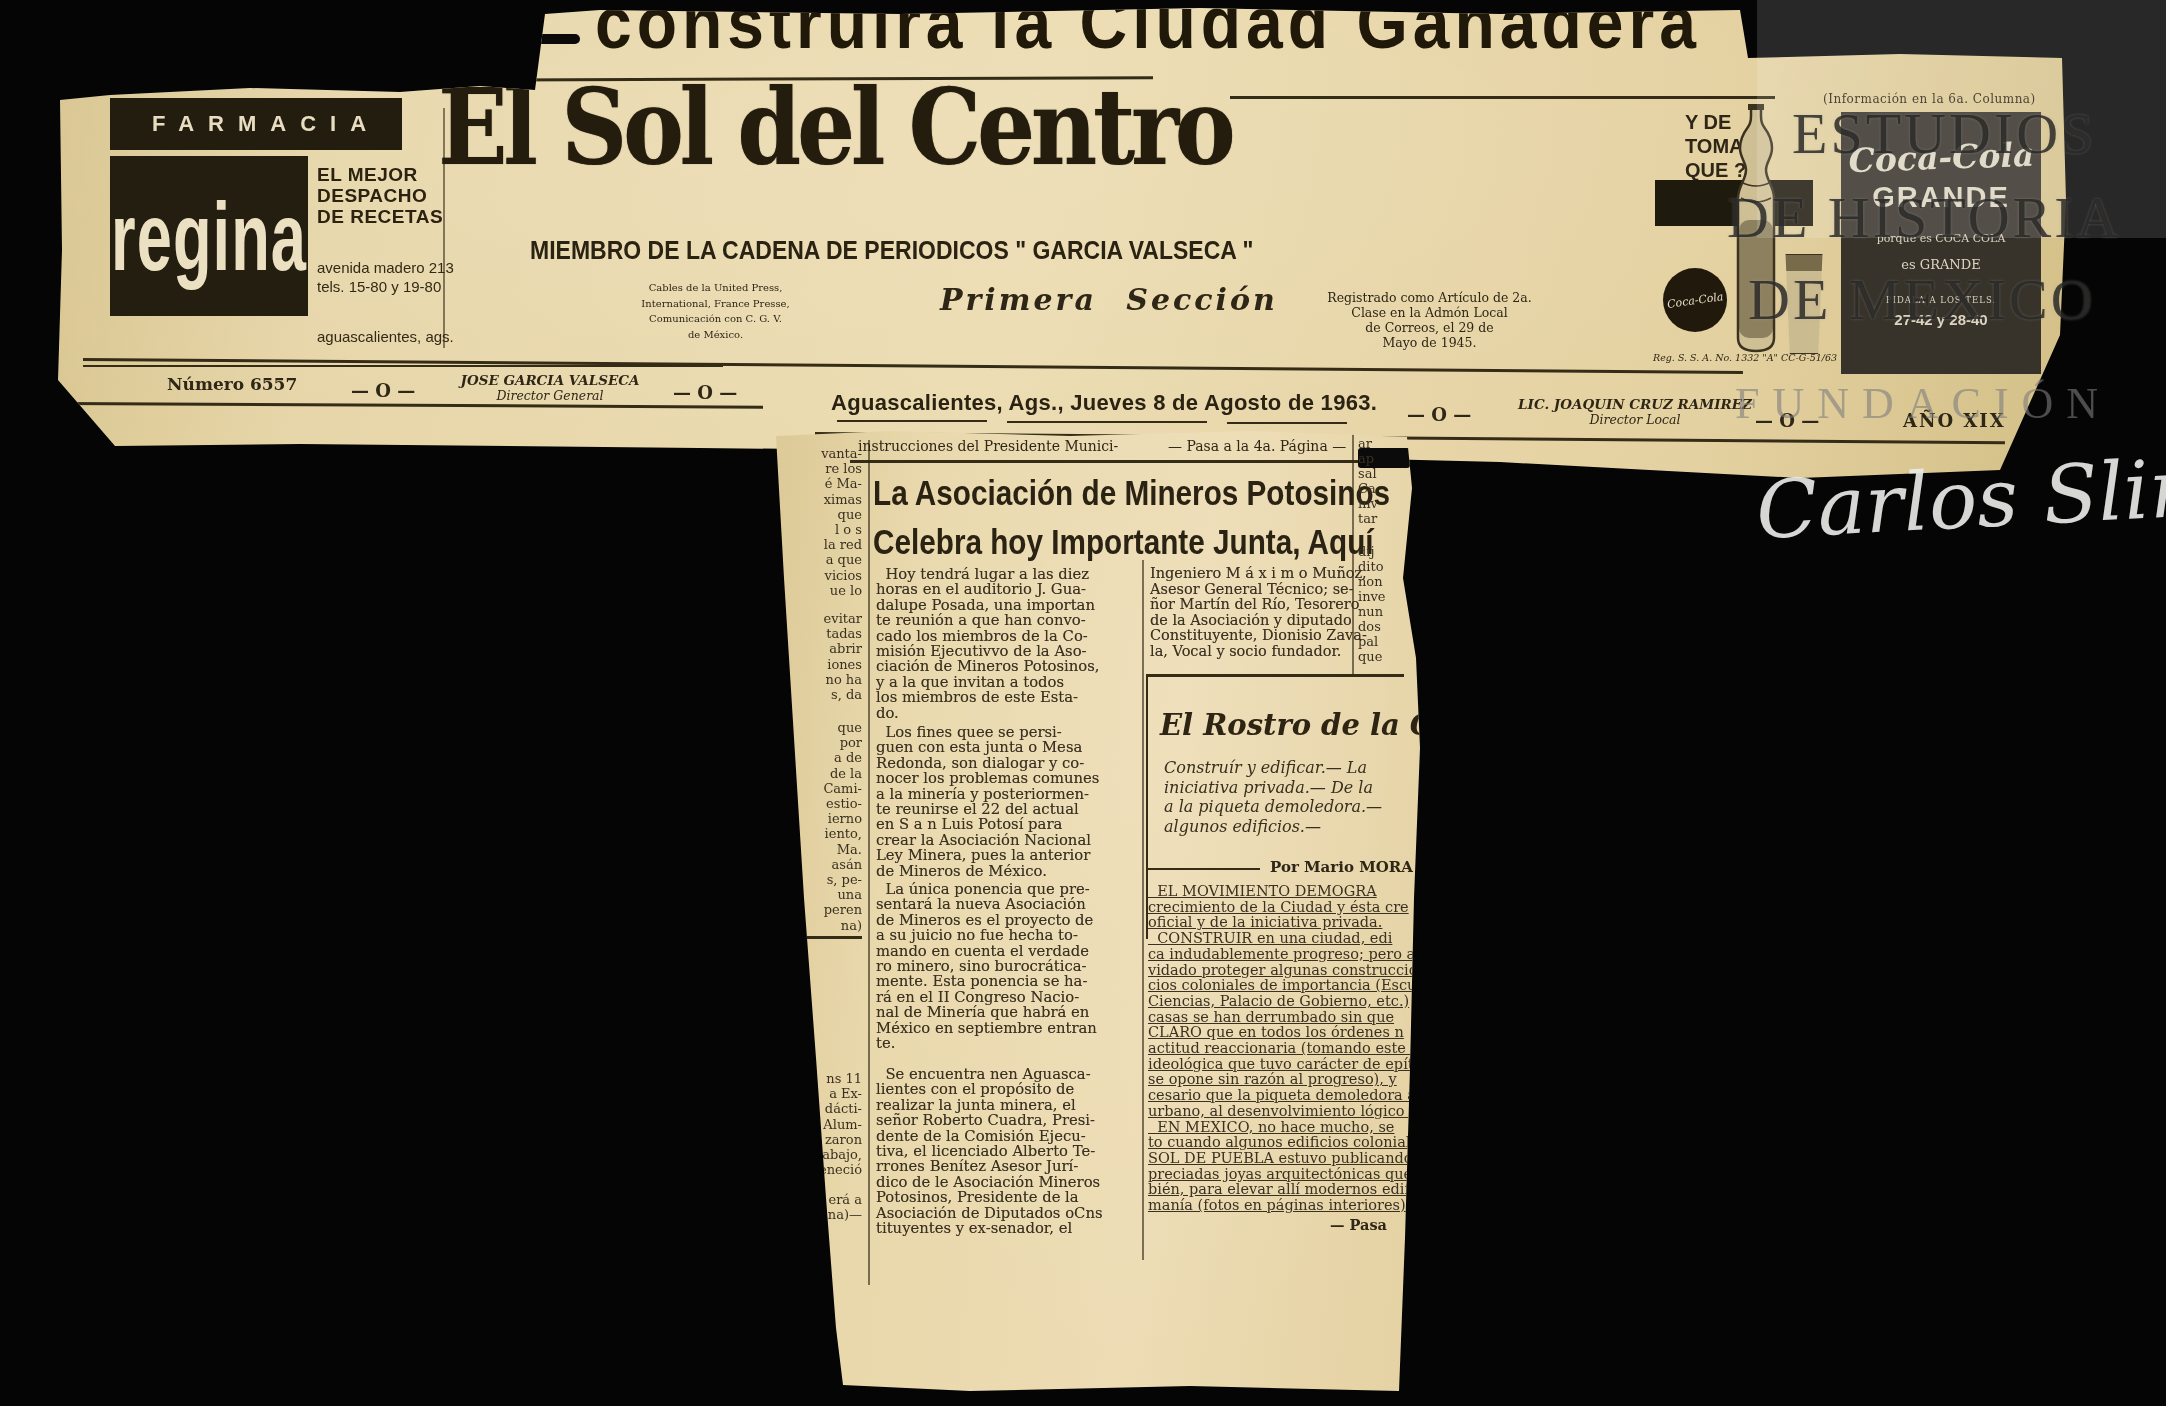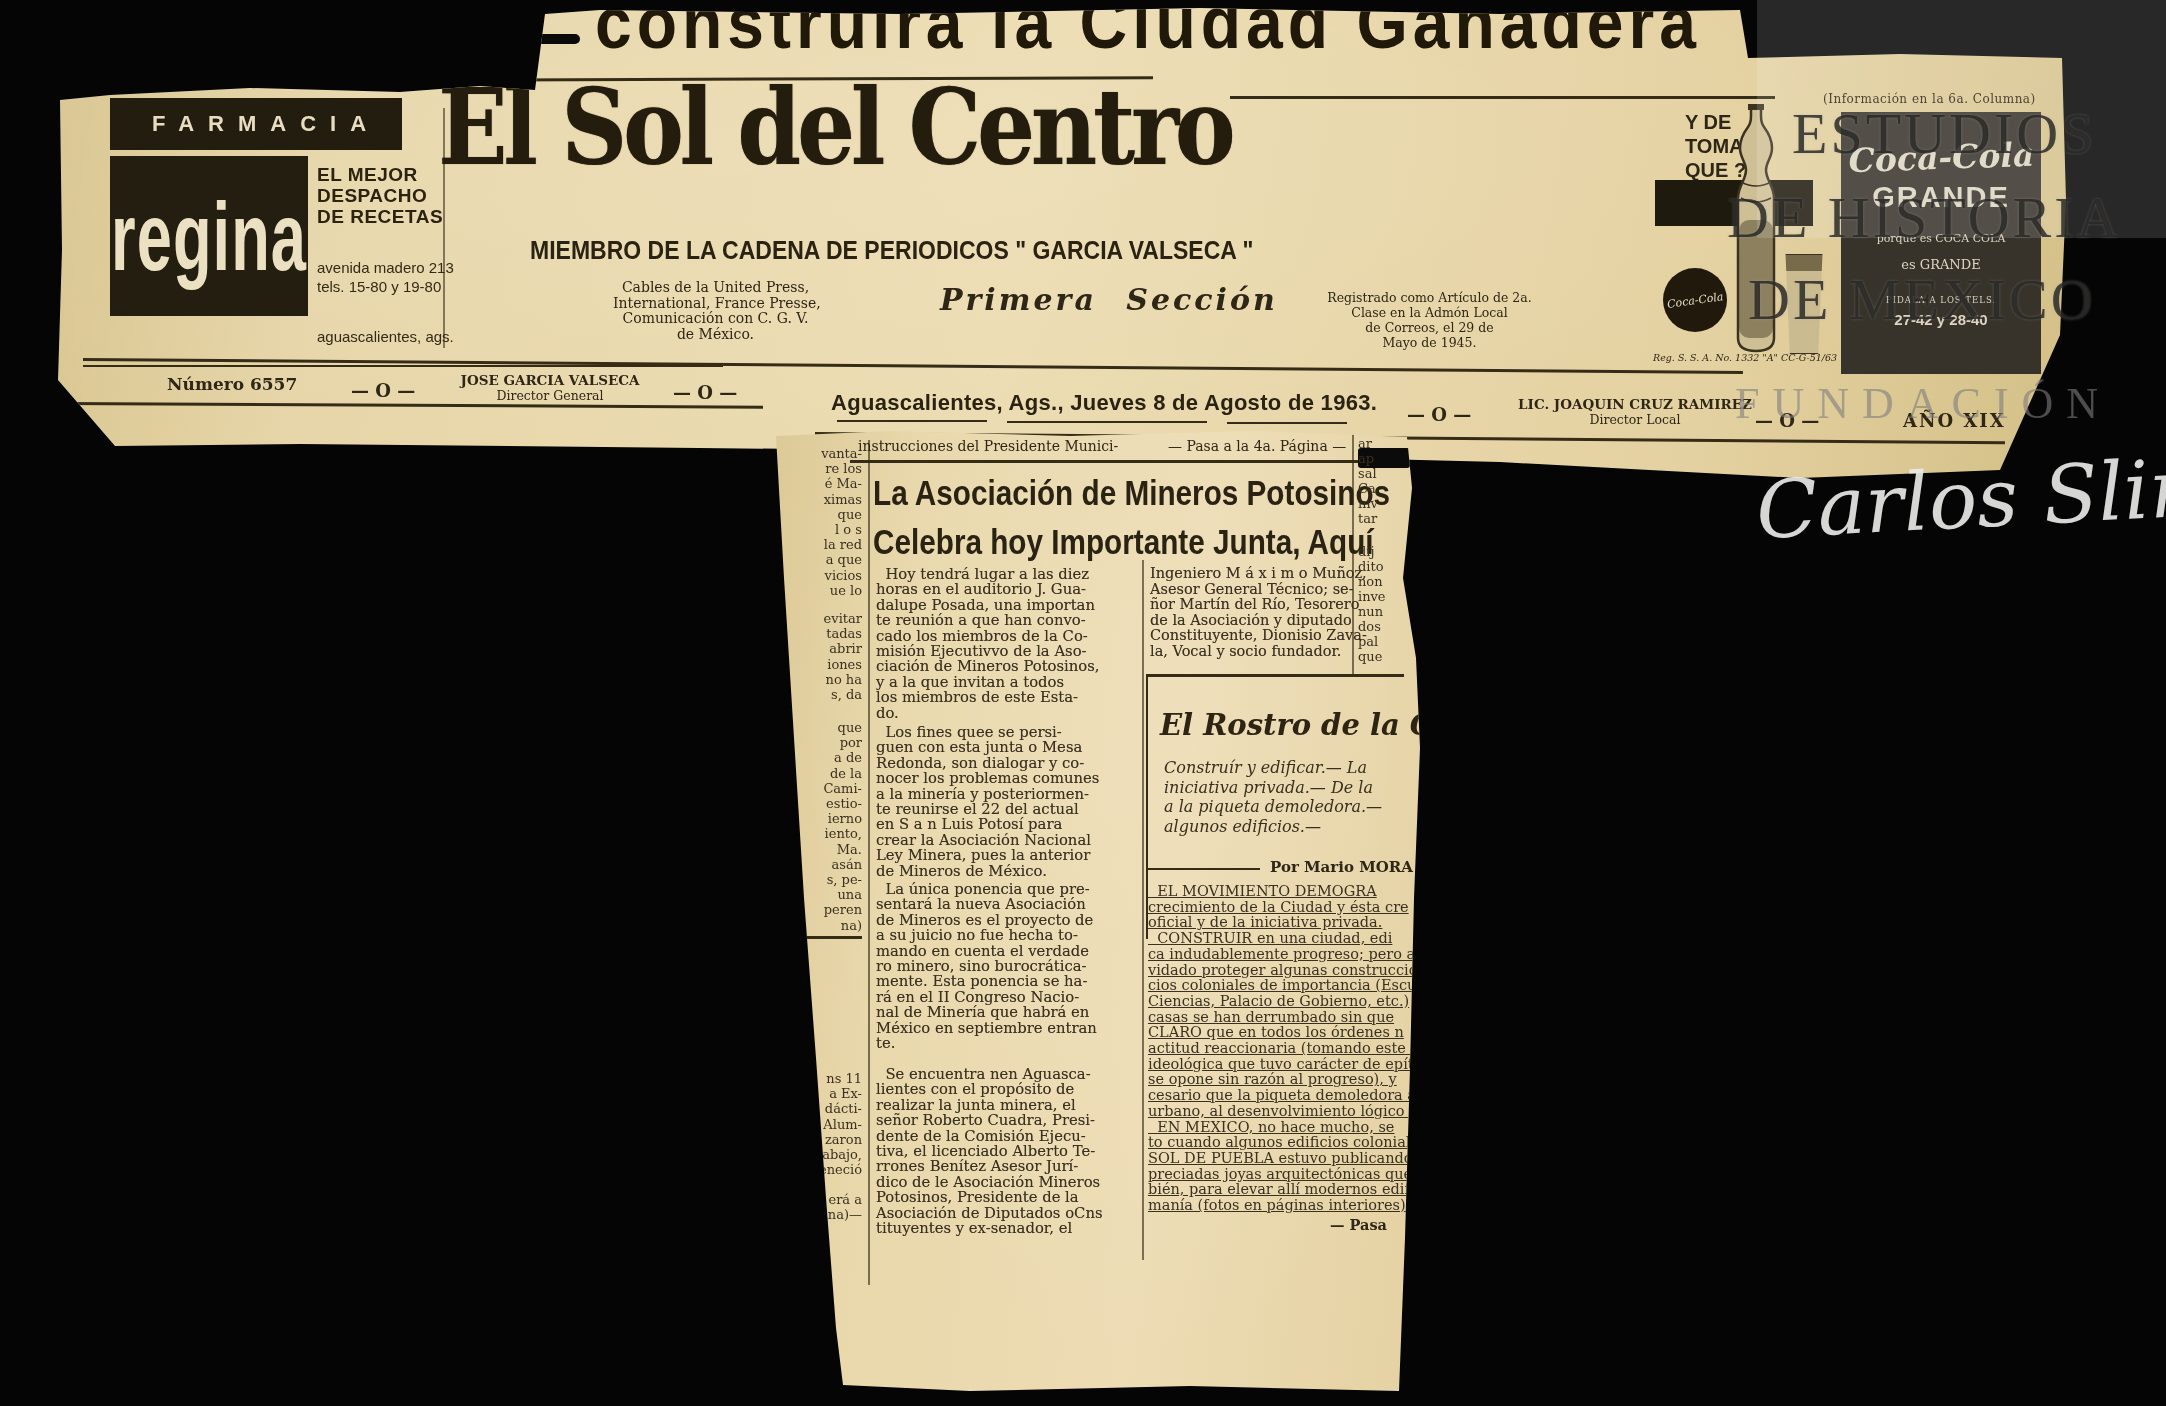--- a/index.html
+++ b/index.html
@@ -59,21 +59,21 @@
   #ph-addr{left:262px;top:250px;font-family:"Liberation Sans", sans-serif;font-size:15px;line-height:19px;color:#332a16;}
   #ph-city{left:262px;top:320px;font-family:"Liberation Sans", sans-serif;font-size:15px;color:#332a16;}
   #ph-divider{left:388px;top:100px;width:2px;height:240px;background:rgba(45,36,18,0.55);}
 
   
   #mast-title{left:383px;top:58px;font-family:"DejaVu Serif", serif;font-weight:bold;font-size:104px;
      letter-spacing:-5px;color:#241c0d;white-space:nowrap;transform:scaleX(0.88);transform-origin:left top;
      text-shadow:0 0 1px rgba(36,28,13,0.6);}
   #mast-member{left:475px;top:228px;font-family:"Liberation Sans", sans-serif;font-weight:bold;font-size:25px;
      white-space:nowrap;transform:scaleX(0.92);transform-origin:left top;color:#2a2212;}
-  #mast-cables{left:558px;top:272px;width:205px;font-size:14px;line-height:15.5px;text-align:center;}
+  #mast-cables{left:558px;top:272px;width:205px;font-size:10px;line-height:15.5px;text-align:center;}
   #mast-section{left:885px;top:274px;font-family:"DejaVu Serif", serif;font-weight:bold;font-style:italic;
      font-size:30px;word-spacing:16px;letter-spacing:3px;white-space:nowrap;}
   #mast-reg{left:1252px;top:282px;width:245px;font-size:12.5px;line-height:15px;text-align:center;}
 
   
   #ck-note{left:1768px;top:84px;font-size:12px;white-space:nowrap;letter-spacing:0.5px;}
   #ck-q{left:1630px;top:102px;font-family:"Liberation Sans", sans-serif;font-weight:bold;font-size:20px;line-height:24px;}
   #ck-bar{left:1600px;top:172px;width:158px;height:46px;background:#1f1a0e;}
   #ck-bottle{left:1672px;top:94px;width:58px;height:252px;}
   #ck-glass{left:1728px;top:246px;width:40px;height:98px;
@@ -94,21 +94,21 @@
 
   
   #dl-ruleA{left:28px;top:350px;width:1660px;height:3px;transform:rotate(0.45deg);transform-origin:left;}
   #dl-ruleA2{left:28px;top:357px;width:640px;height:2px;}
   #dl-issue{left:112px;top:366px;font-weight:bold;font-size:17px;}
   .dl-sep{font-size:18px;font-weight:bold;}
   #dl-sep1{left:296px;top:372px;}
   #dl-sep2{left:618px;top:374px;}
   #dl-sep3{left:1352px;top:396px;}
   #dl-sep4{left:1700px;top:402px;}
-  .dl-person{text-align:center;}
+  .dl-person{text-align:center;font-style:italic;}
   #dl-dg{left:395px;top:364px;width:200px;}
   #dl-dl{left:1450px;top:388px;width:260px;}
   .dl-name{font-weight:bold;font-size:13.5px;white-space:nowrap;}
   .dl-title{font-size:12.5px;}
   #dl-date{left:776px;top:382px;font-family:"Liberation Sans", sans-serif;font-weight:bold;font-size:22px;
      letter-spacing:0.3px;white-space:nowrap;color:#2a2212;}
   .dl-underline{height:2px;background:#352c18;}
   #dl-u1{left:782px;top:412px;width:150px;}
   #dl-u2{left:952px;top:413px;width:200px;}
   #dl-u3{left:1172px;top:414px;width:120px;}

